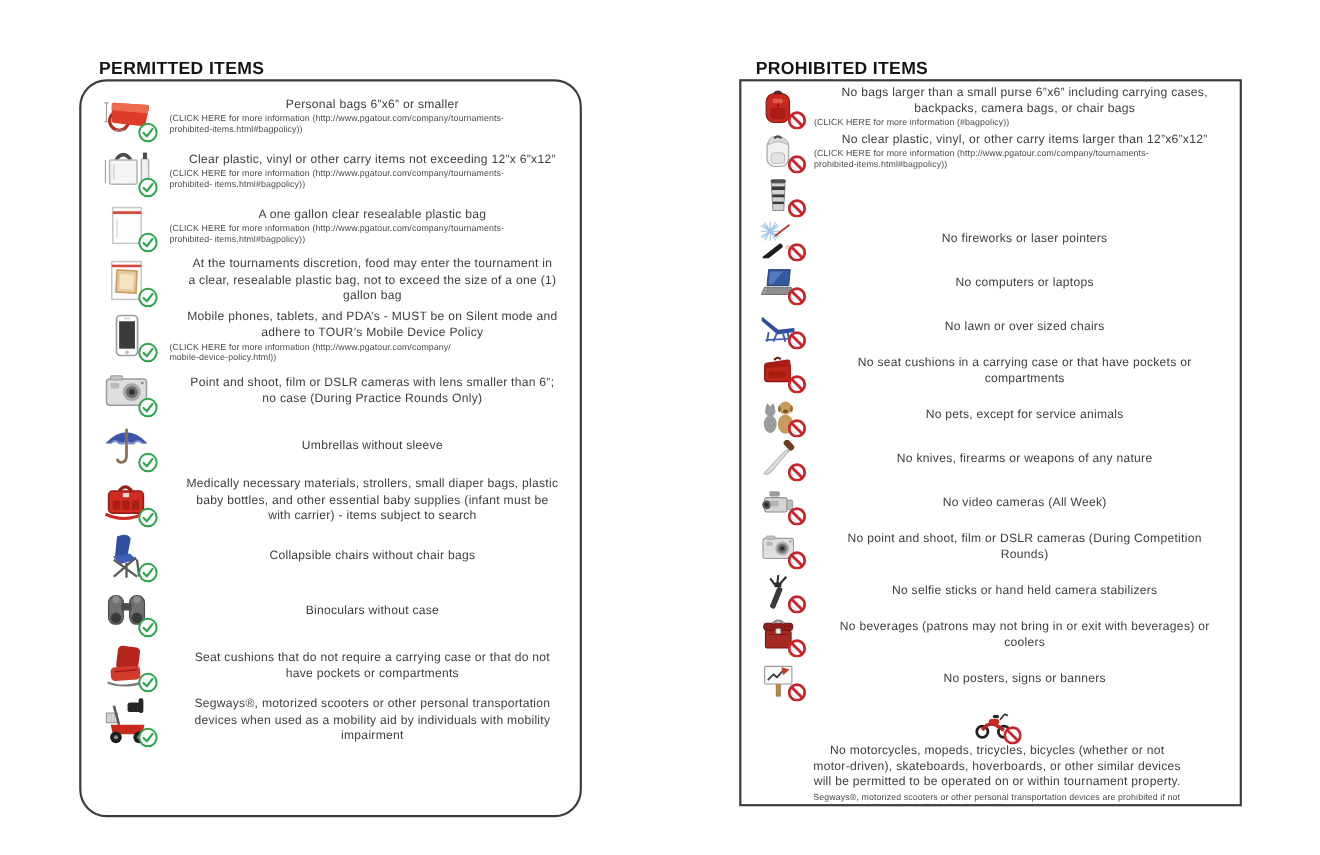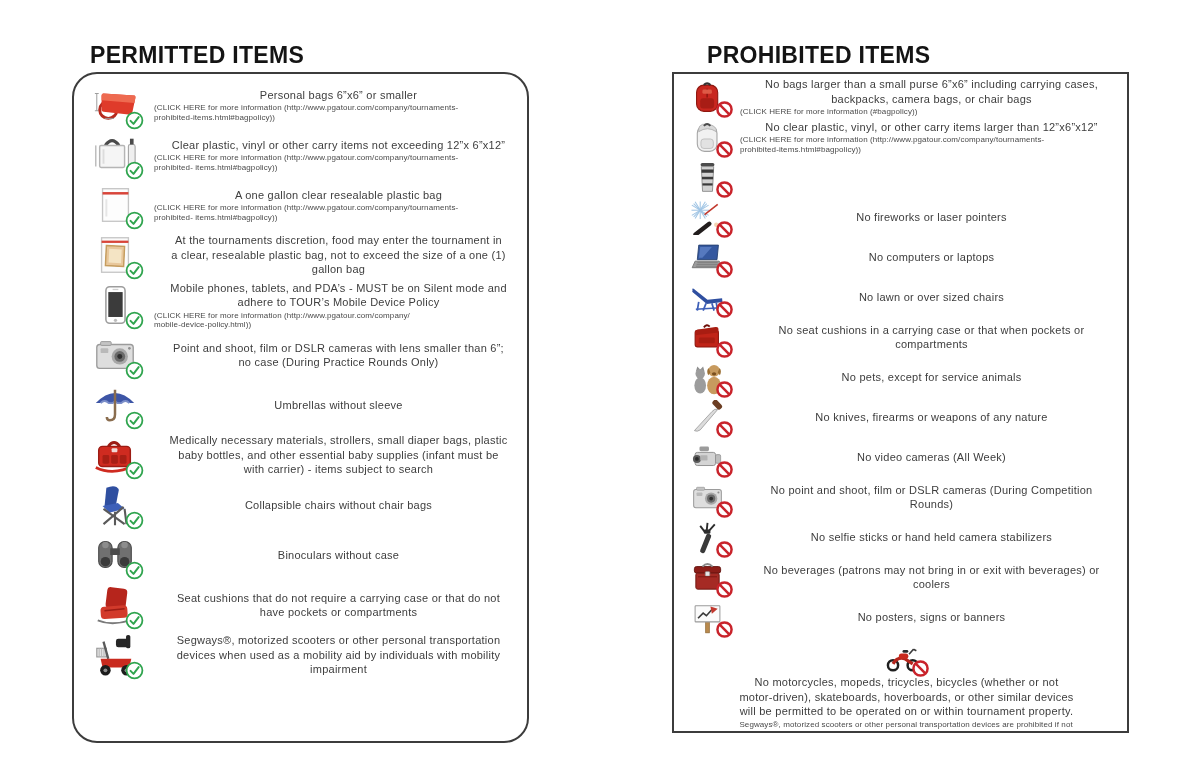--- a/index.html
+++ b/index.html
@@ -2,25 +2,25 @@
 <html><head>
 <meta charset="utf-8">
 <style>
   html,body{margin:0;padding:0;}
   body{
     width:1200px;height:777px;position:relative;background:#ffffff;
     font-family:"Liberation Sans","DejaVu Sans",sans-serif;
     overflow:hidden;
   }
   .col-title{
-    position:absolute;top:42px;font-size:23px;font-weight:800;
+    position:absolute;top:54px;font-size:16px;font-weight:800;
     color:#141414;letter-spacing:.3px;
   }
   #title-left{left:90px;}
-  #title-right{left:687px;margin-left:20px;}
+  #title-right{left:687px;}
   .box{
     position:absolute;top:72px;width:453px;border:2px solid #3c3c3c;
     background:#fff;overflow:hidden;box-sizing:content-box;
   }
   #box-left{left:72px;height:661px;padding-top:6px;border-radius:25px;}
   #box-right{left:672px;height:654px;padding-top:3px;}
   .row{display:flex;align-items:center;}
   #box-left .row{height:50px;padding:0 4px 0 10px;}
   #box-right .row{height:40px;padding:0 4px 0 8px;}
   #box-right .row:last-child{height:58px;flex-direction:column;}
@@ -540,21 +540,21 @@
       <div class="row">
         <div class="icon-wrap">
           <svg class="item-icon">
             <use href="#i-cushion-case"></use>
           </svg>
           <svg class="badge">
             <use href="#b-no"></use>
           </svg>
         </div>
         <div class="txt">
-          <div class="main">No seat cushions in a carrying case or that when pockets or
+          <div class="main">No seat cushions in a carrying case or that have pockets or
 compartments</div>
         </div>
       </div>
       <div class="row">
         <div class="icon-wrap">
           <svg class="item-icon">
             <use href="#i-pets"></use>
           </svg>
           <svg class="badge">
             <use href="#b-no"></use>

